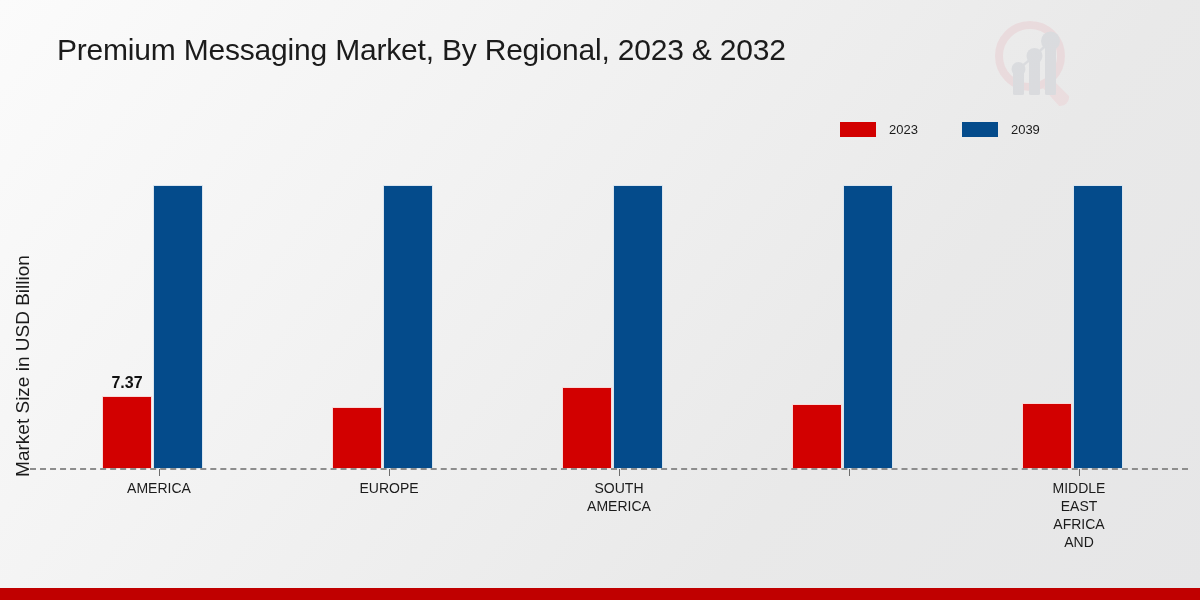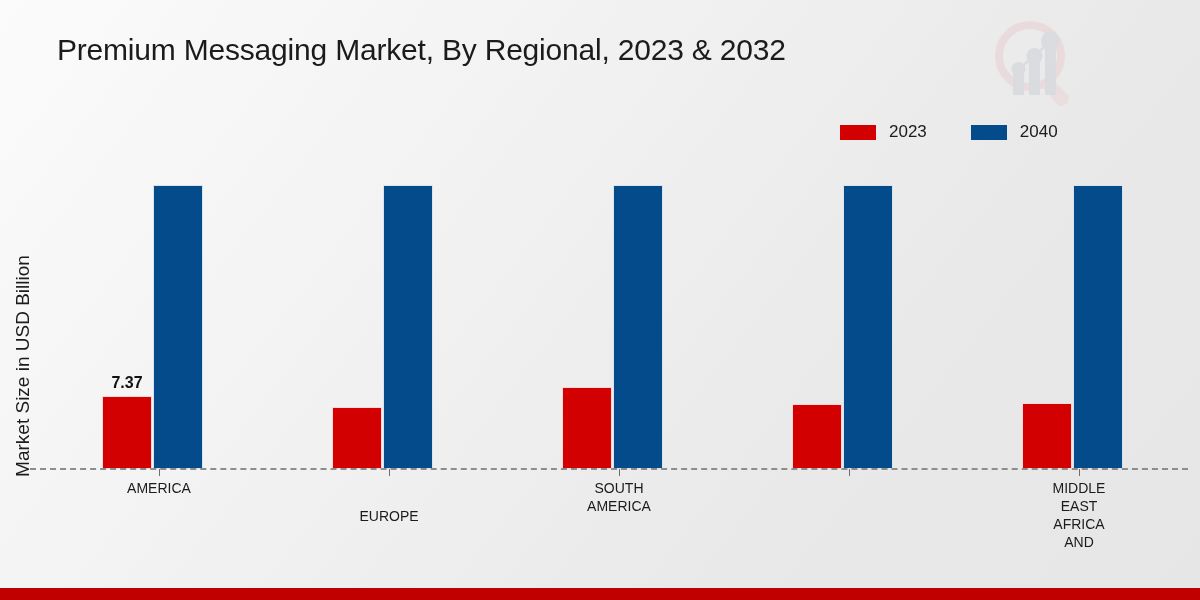--- a/index.html
+++ b/index.html
@@ -55,21 +55,21 @@
   .legend-entry {
     display: flex;
     align-items: center;
     gap: 13px;
   }
   .legend-swatch {
     width: 36px;
     height: 15px;
   }
   .legend-label {
-    font-size: 17px;
+    font-size: 13px;
     color: #1b1b1b;
   }
 
   
   #y-axis-title {
     position: absolute;
     left: -142px;
     top: 355px;
     width: 330px;
     transform: rotate(-90deg);
@@ -173,21 +173,21 @@
 
   <div id="chart-title">Premium Messaging Market, By Regional, 2023 &amp; 2032</div>
 
   <div id="legend">
     <div class="legend-entry">
       <span class="legend-swatch" style="background:#d20000"></span>
       <span class="legend-label">2023</span>
     </div>
     <div class="legend-entry">
       <span class="legend-swatch" style="background:#044b8b"></span>
-      <span class="legend-label">2040</span>
+      <span class="legend-label">2039</span>
     </div>
   </div>
 
   <div id="y-axis-title">Market Size in USD Billion</div>
 
   <div id="plot-area">
       <div class="group" style="left: 0px;">
         <div class="bar bar-2023" style="height: 73.4543px; background: rgb(210, 0, 0);"></div>
         <div class="bar-value" style="bottom: 77.4543px;">7.37</div>
         <div class="bar bar-2032" style="height: 284.05px; background: rgb(4, 75, 139);"></div>
@@ -212,21 +212,21 @@
 
   <div id="axis-line"></div>
 
   <div id="footer-bar"></div>
 
 <div class="axis-tick" style="left: 159px;"></div>
     <div class="cat-label" style="left: 44px;">
       <div>AMERICA</div>
     </div>
     <div class="axis-tick" style="left: 389px;"></div>
-    <div class="cat-label" style="left: 274px; margin-top: 28px;">
+    <div class="cat-label" style="left: 274px;">
       <div>EUROPE</div>
     </div>
     <div class="axis-tick" style="left: 619px;"></div>
     <div class="cat-label" style="left: 504px;">
       <div>SOUTH</div>
       <div>AMERICA</div>
     </div>
     <div class="axis-tick" style="left: 849px;"></div>
     <div class="axis-tick" style="left: 1079px;"></div>
     <div class="cat-label" style="left: 964px;">

